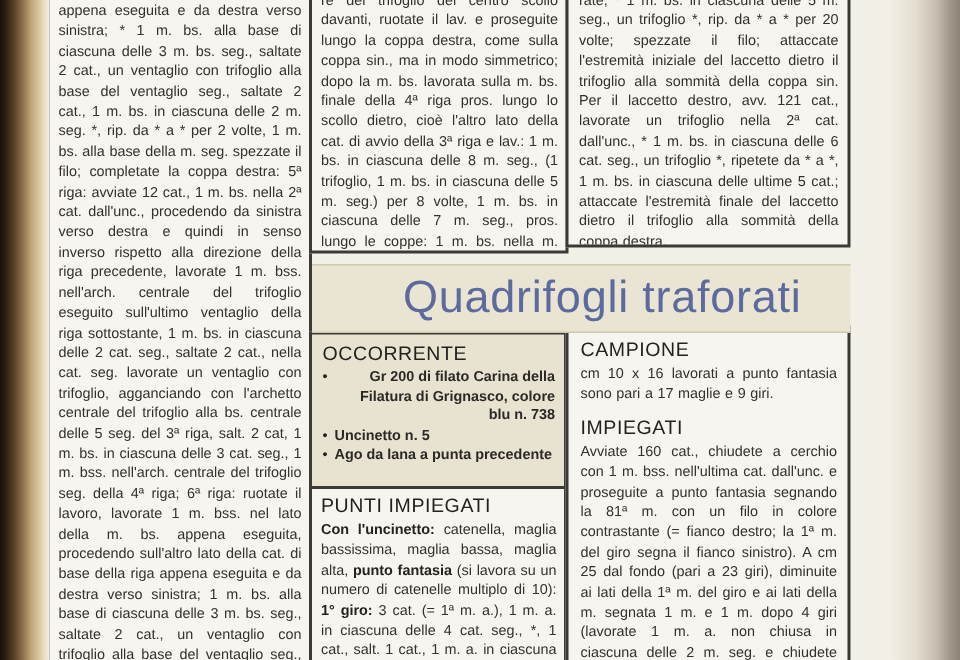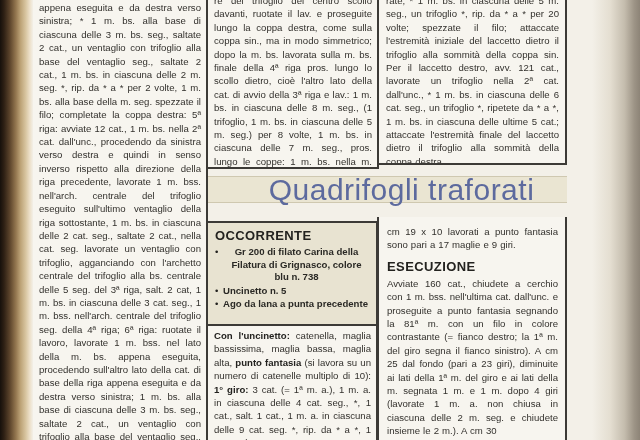--- a/index.html
+++ b/index.html
@@ -26,40 +26,40 @@
   .bordered{border:2px solid #3c3a36;}
   .left-box{left:31px;top:-4px;width:177px;height:448px;padding:3px 5px 0 6px;}
   .mid-top-box{left:206px;top:-4px;width:173px;height:173px;padding:3px 5px 0 6px;}
   .right-top-box{left:377px;top:-4px;width:190px;height:169px;padding:3px 6px 0 7px;}
   .occ-box{left:206px;top:221px;width:172px;height:105px;background:#e8e3d1;padding:5px 6px 0 7px;}
   .punti-box{left:206px;top:326px;width:172px;height:118px;border-left:2px solid #3c3a36;border-right:2px solid #3c3a36;padding:3px 5px 0 6px;overflow:hidden;}
   .right-low-box{left:377px;top:217px;width:190px;height:227px;border-left:2px solid #3c3a36;border-right:2px solid #3c3a36;padding:8px 7px 0 8px;overflow:hidden;}
   .mid-top-box,.right-top-box,.left-box,.occ-box{overflow:hidden;}
 
   .title-band{
-    position:absolute;left:208px;top:176px;width:359px;height:27px;z-index:2;
+    position:absolute;left:208px;top:176px;width:359px;height:46px;z-index:2;
     background:#eae5d2;border-top:1px solid #cfc8b0;border-bottom:1px solid #cfc8b0;
     display:flex;align-items:center;justify-content:center;padding-left:28px;
   }
   .title-text{
     font-size:30px;line-height:1;color:#5d6a9e;letter-spacing:.5px;white-space:nowrap;
   }
 
   .body-text{
     margin:0;font-size:9.6px;line-height:13.4px;color:#33312d;
     text-align:justify;word-spacing:.4px;
   }
   .clip-top{margin-top:-7px;}
   h3.sec{
-    margin:0 0 2px 0;font-size:13px;line-height:16px;font-weight:bold;
+    margin:0 0 2px 0;font-size:13px;line-height:16px;font-weight:normal;
     color:#23221f;letter-spacing:.4px;
   }
   .bullet-item{display:flex;margin:0 0 1px 0;}
   .bullet{flex:0 0 8px;font-size:9.6px;line-height:12.6px;color:#23221f;}
-  .bullet-text{font-size:9.6px;line-height:12.6px;font-weight:bold;color:#2a2925;text-align:center;}
+  .bullet-text{font-size:9.6px;line-height:12.6px;font-weight:bold;color:#2a2925;text-align:right;}
   .gap{height:7px;}
   b{color:#23221f;}
 </style>
 </head>
 <body>
 
 <div class="page">
 
   <div class="box bordered left-box">
     <p class="body-text">appena eseguita e da destra verso sinistra; * 1 m. bs. alla base di ciascuna delle 3 m. bs. seg., saltate 2 cat., un ventaglio con trifoglio alla base del ventaglio seg., saltate 2 cat., 1 m. bs. in ciascuna delle 2 m. seg. *, rip. da * a * per 2 volte, 1 m. bs. alla base della m. seg. spezzate il filo; completate la coppa destra: 5ª riga: avviate 12 cat., 1 m. bs. nella 2ª cat. dall'unc., procedendo da sinistra verso destra e quindi in senso inverso rispetto alla direzione della riga precedente, lavorate 1 m. bss. nell'arch. centrale del trifoglio eseguito sull'ultimo ventaglio della riga sottostante, 1 m. bs. in ciascuna delle 2 cat. seg., saltate 2 cat., nella cat. seg. lavorate un ventaglio con trifoglio, agganciando con l'archetto centrale del trifoglio alla bs. centrale delle 5 seg. del 3ª riga, salt. 2 cat, 1 m. bs. in ciascuna delle 3 cat. seg., 1 m. bss. nell'arch. centrale del trifoglio seg. della 4ª riga; 6ª riga: ruotate il lavoro, lavorate 1 m. bss. nel lato della m. bs. appena eseguita, procedendo sull'altro lato della cat. di base della riga appena eseguita e da destra verso sinistra; 1 m. bs. alla base di ciascuna delle 3 m. bs. seg., saltate 2 cat., un ventaglio con trifoglio alla base del ventaglio seg., saltate 2 cat., 1 m. bs. in ciascuna delle 2 m. seg., 1 m. bs. alla base dell'ultima m.; spezzate il filo. Per lo scollo dietro, salt. le 50 cat. di base delle m. della 3ª riga</p>
@@ -87,25 +87,27 @@
       <span class="bullet">•</span>
       <span class="bullet-text">Uncinetto n. 5</span>
     </div>
     <div class="bullet-item">
       <span class="bullet">•</span>
       <span class="bullet-text">Ago da lana a punta precedente</span>
     </div>
   </div>
 
   <div class="box punti-box">
+    <h3 class="sec">PUNTI IMPIEGATI</h3>
     <p class="body-text"><b>Con l'uncinetto:</b><span> catenella, maglia bassissima, maglia bassa, maglia alta, </span><b>punto fantasia</b><span> (si lavora su un numero di catenelle multiplo di 10): </span><b>1° giro:</b><span> 3 cat. (= 1ª m. a.), 1 m. a. in ciascuna delle 4 cat. seg., *, 1 cat., salt. 1 cat., 1 m. a. in ciascuna delle 9 cat. seg. *, rip. da * a *, 1 cat., salt. 1 cat., 1</span></p>
   </div>
 
   <div class="box right-low-box">
-    <p class="body-text">cm 19 x 10 lavorati a punto fantasia sono pari a 17 maglie e 9 giri.</p>
+    <h3 class="sec">CAMPIONE</h3>
+    <p class="body-text">cm 10 x 16 lavorati a punto fantasia sono pari a 17 maglie e 9 giri.</p>
     <div class="gap"></div>
-    <h3 class="sec">ESECUZIONE</h3>
+    <h3 class="sec">IMPIEGATI</h3>
     <p class="body-text">Avviate 160 cat., chiudete a cerchio con 1 m. bss. nell'ultima cat. dall'unc. e proseguite a punto fantasia segnando la 81ª m. con un filo in colore contrastante (= fianco destro; la 1ª m. del giro segna il fianco sinistro). A cm 25 dal fondo (pari a 23 giri), diminuite ai lati della 1ª m. del giro e ai lati della m. segnata 1 m. e 1 m. dopo 4 giri (lavorate 1 m. a. non chiusa in ciascuna delle 2 m. seg. e chiudete insieme le 2 m.). A cm 30</p>
   </div>
 
   <div class="spine"></div>
   <div class="edge-right"></div>
 </div>
 
 </body></html>

